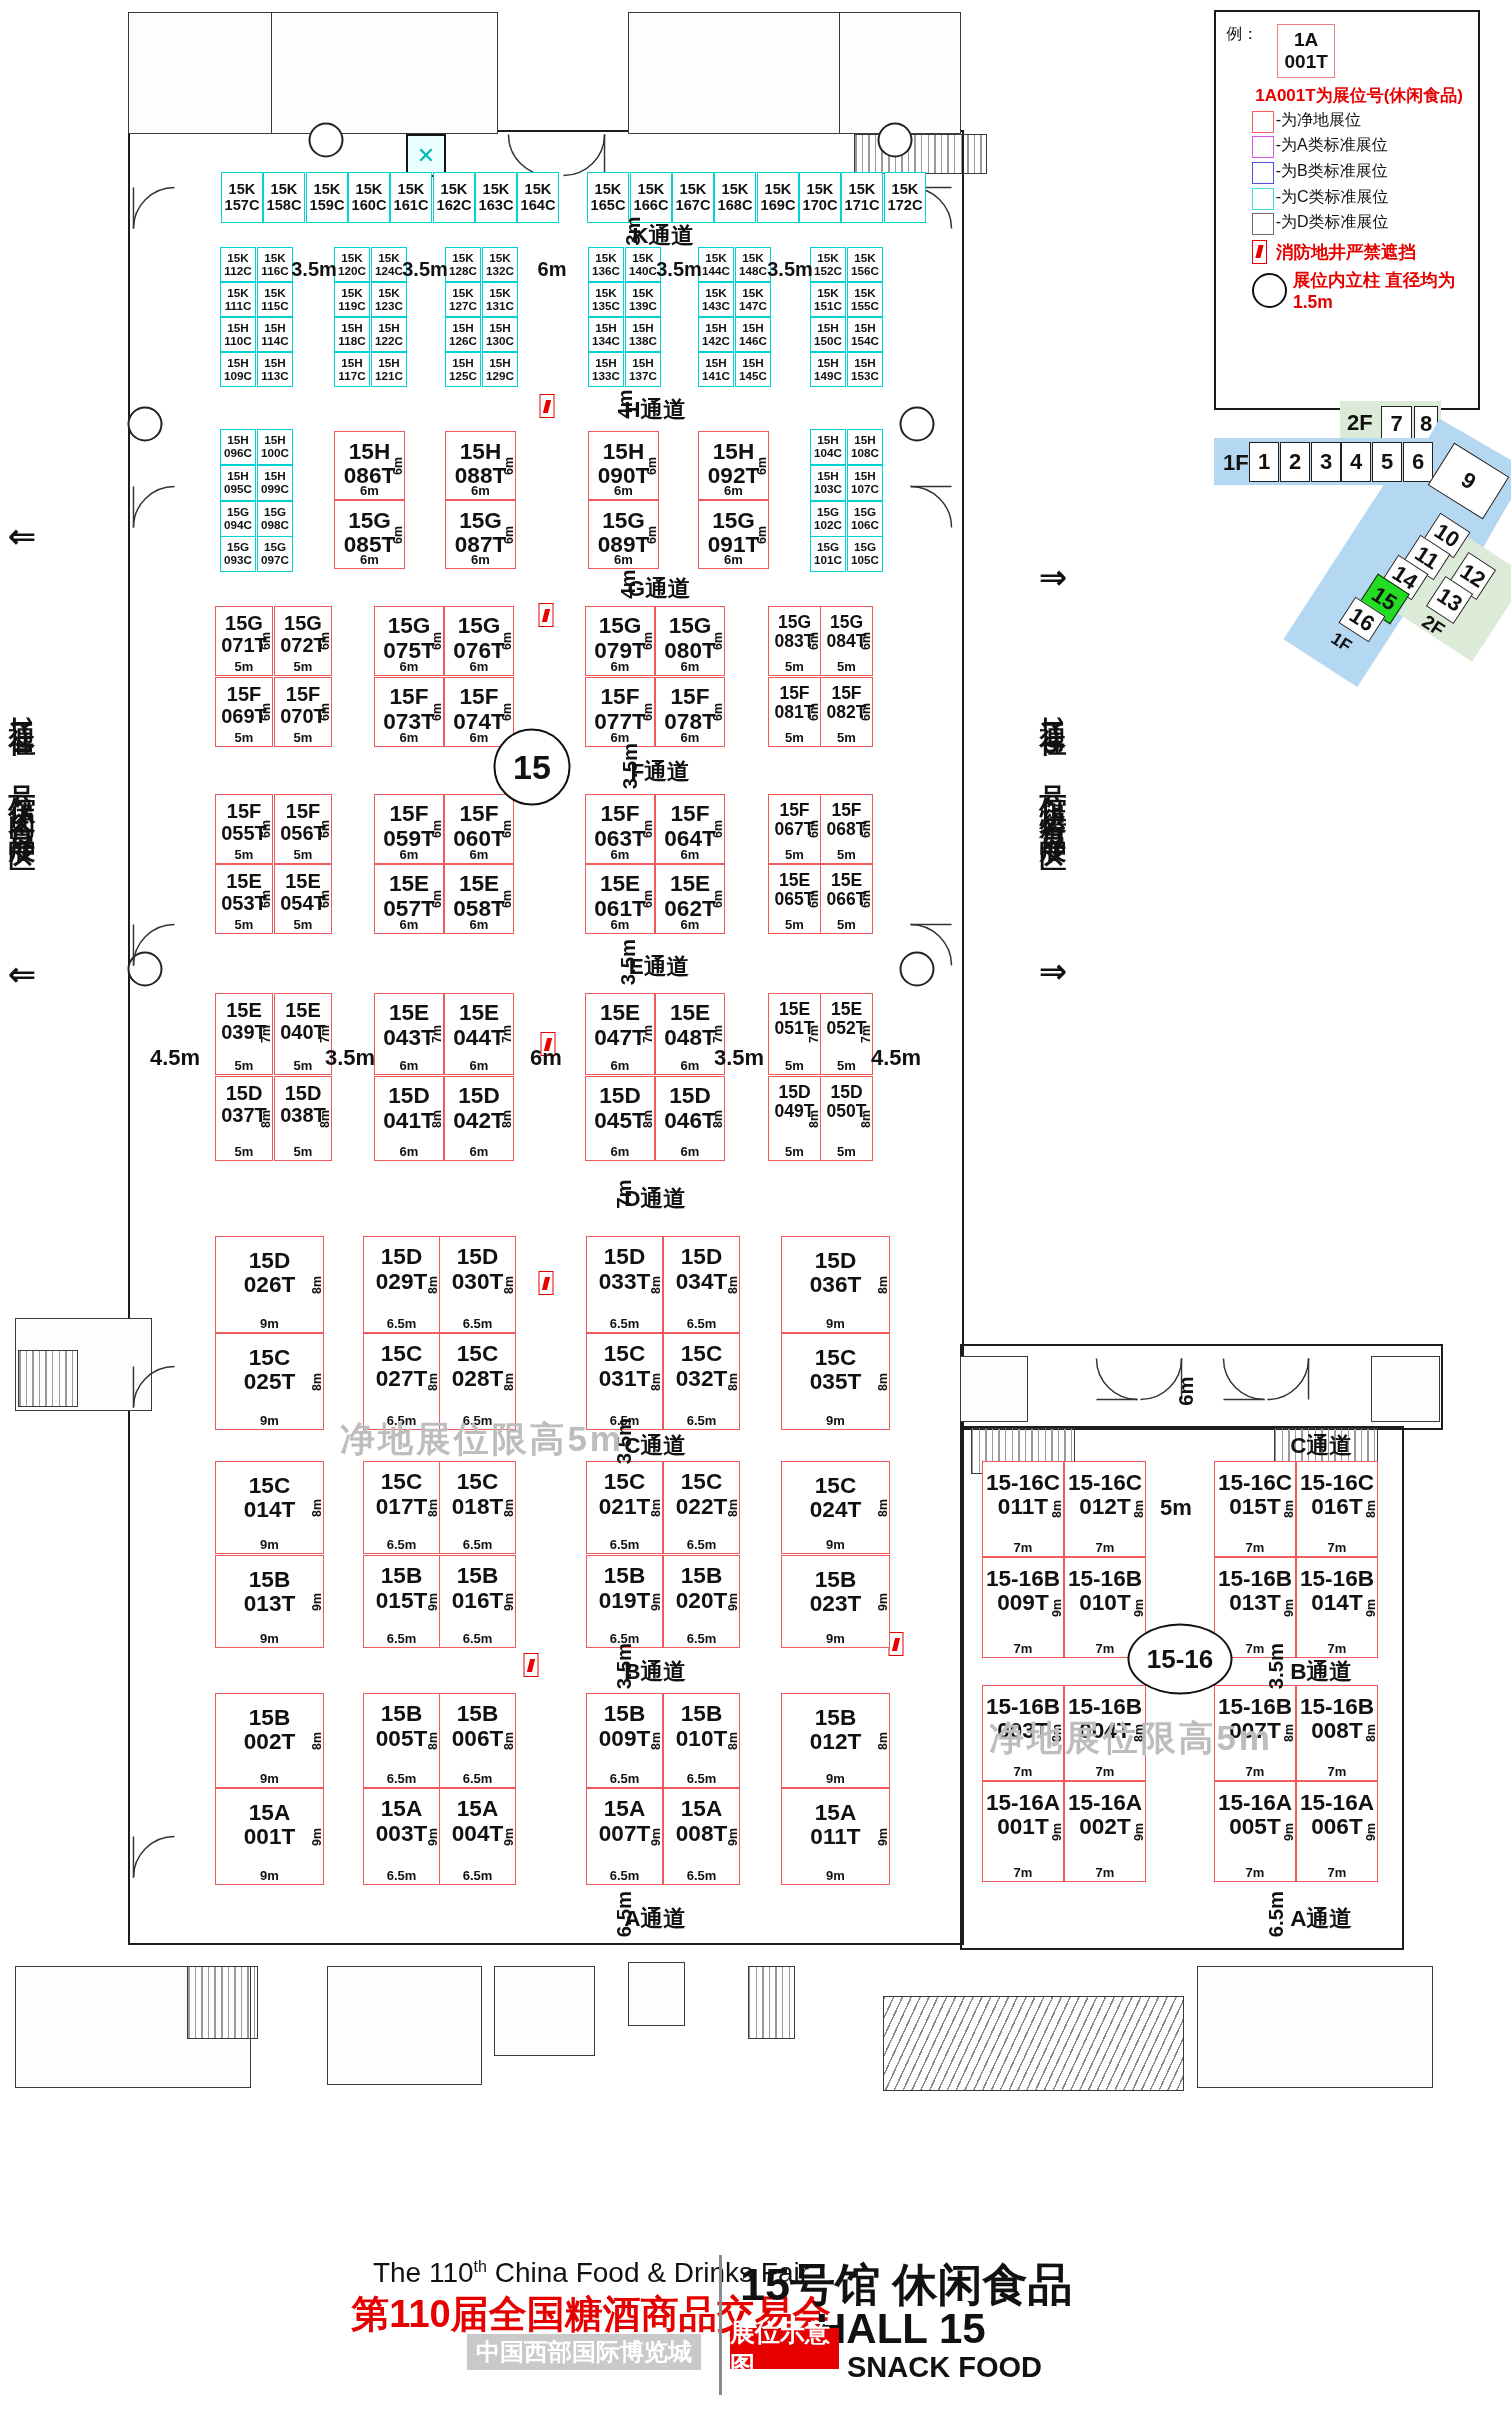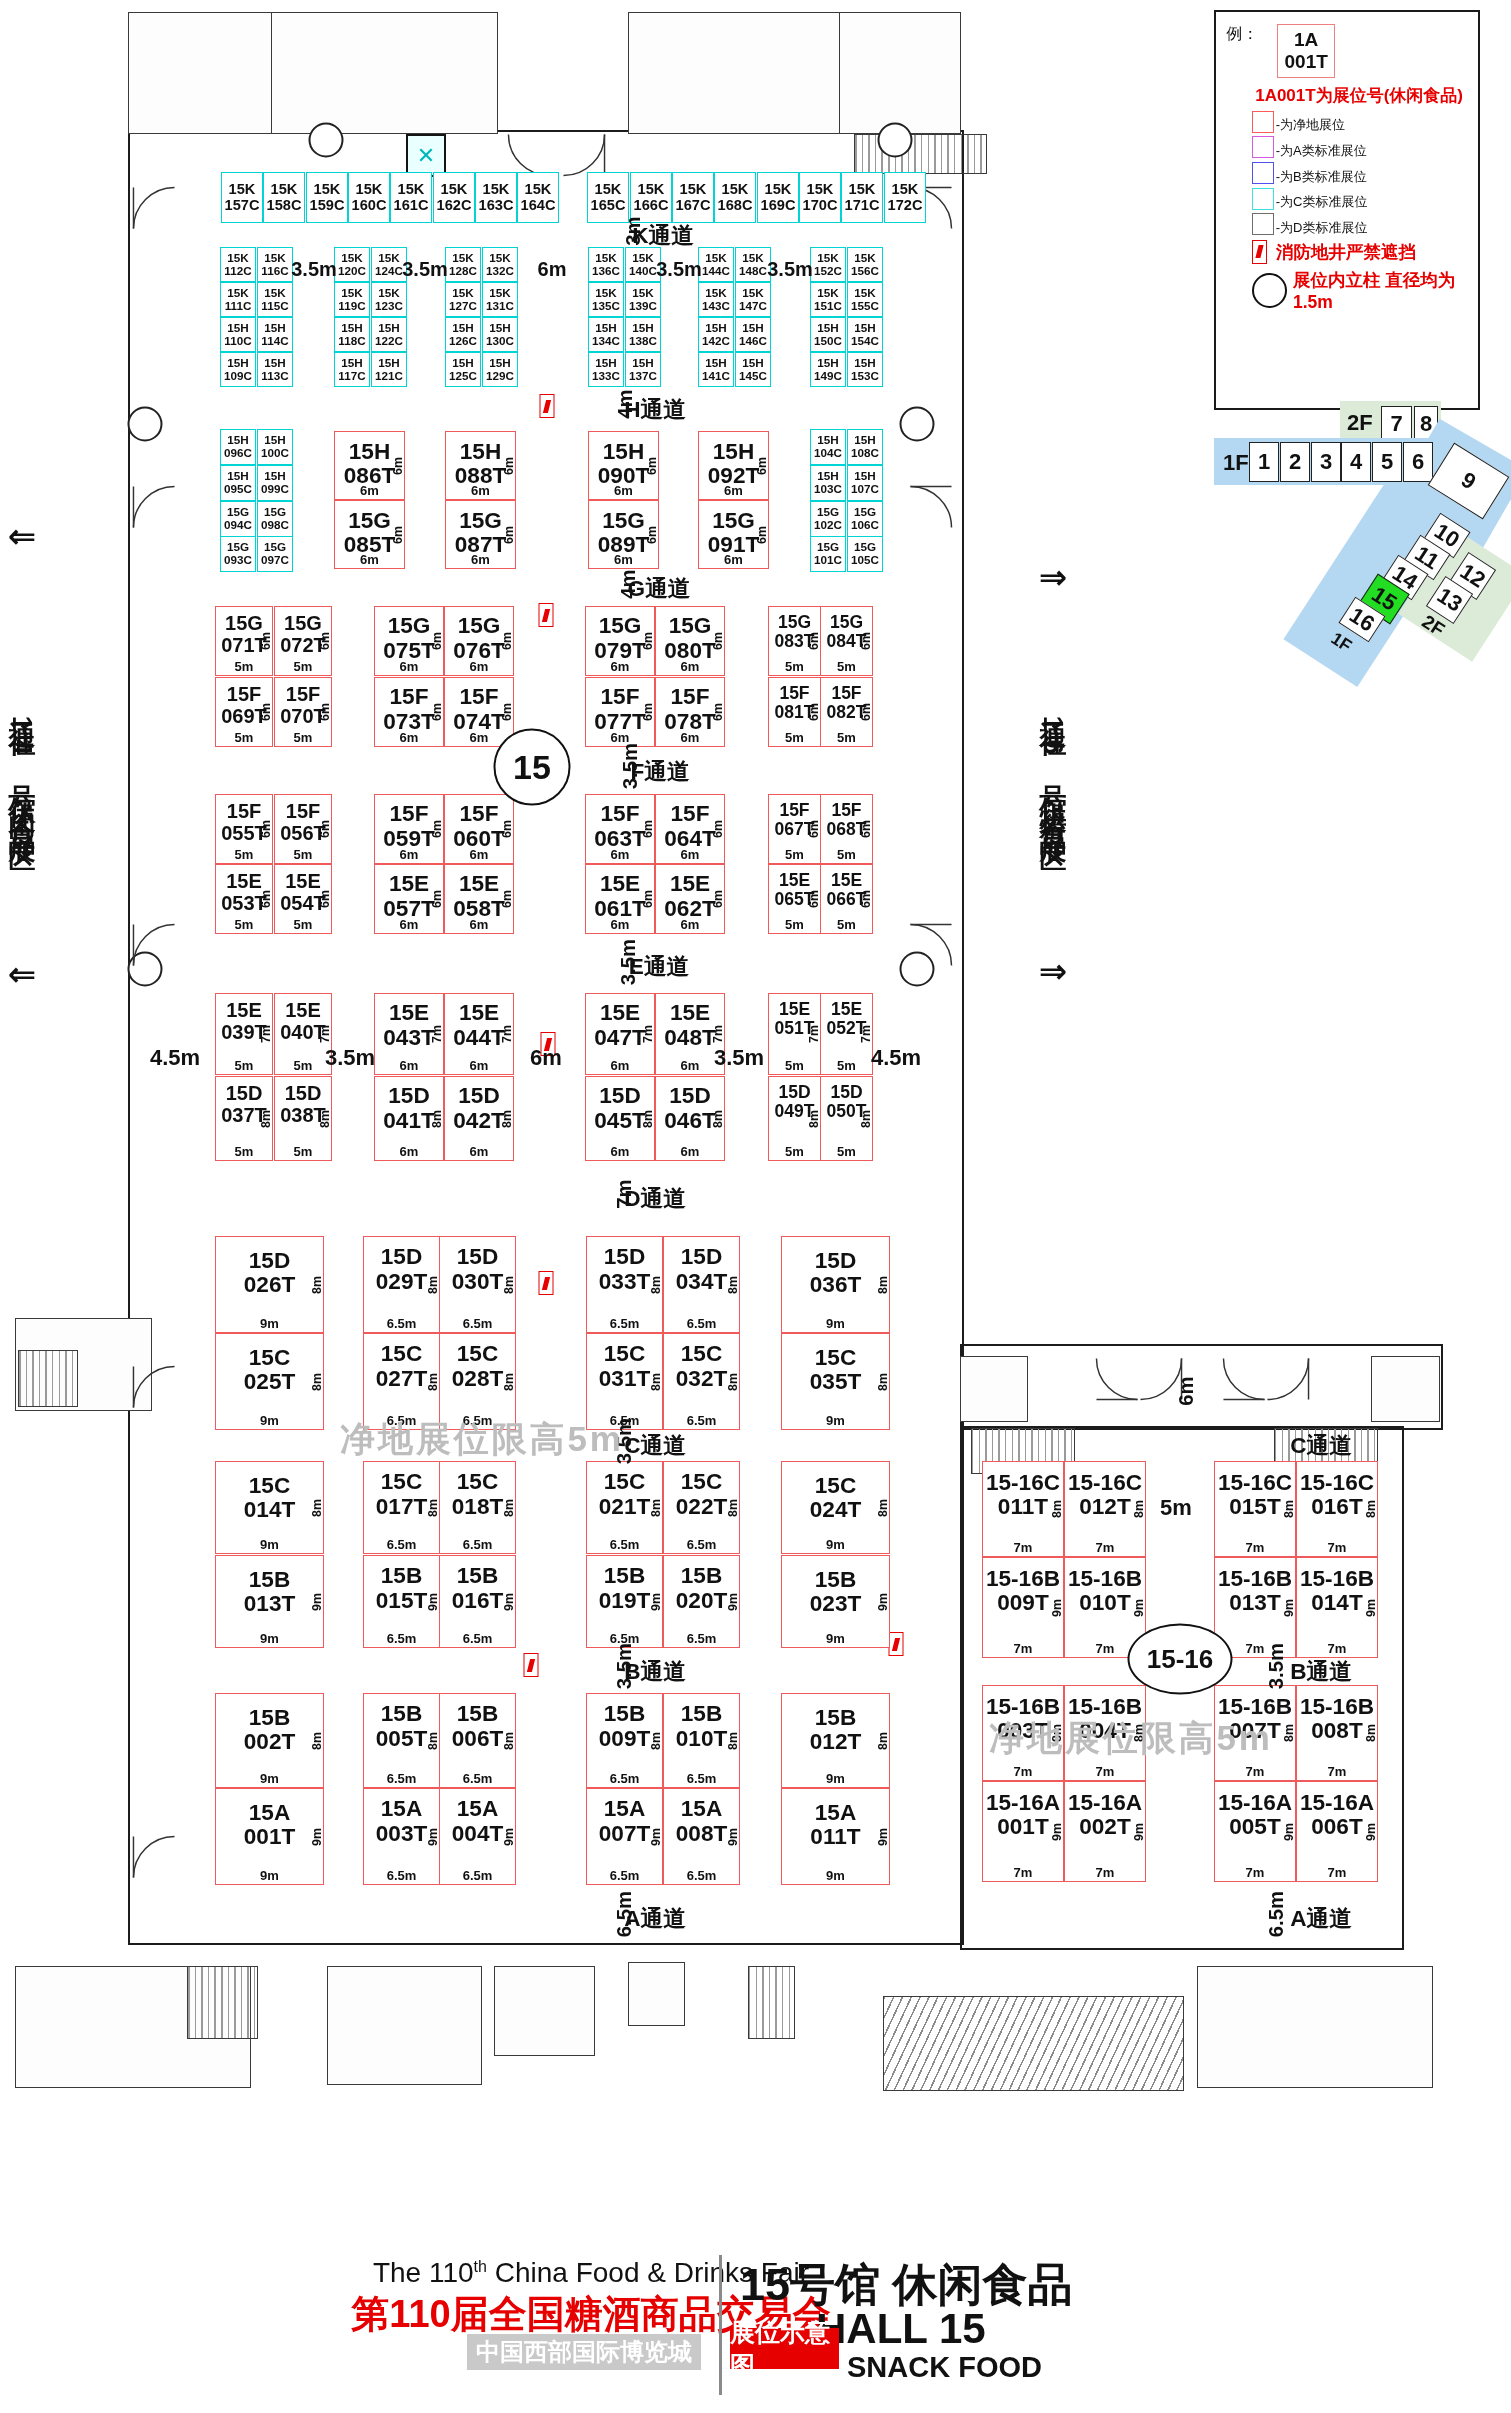--- a/index.html
+++ b/index.html
@@ -47,21 +47,21 @@
       display:flex;align-items:center;justify-content:center;font-size:26px;font-weight:bold}
   
   .legend{position:absolute;left:1214px;top:10.2px;width:266px;height:400px;border:2.2px solid #1a1a1a;
           background:#fff;box-sizing:border-box;padding:10.2px 8.8px 5.8px 10.2px;font-size:16px}
   .legend .lg-intro div{line-height:1.32}
   .lg-ex-row{display:flex;align-items:flex-start;margin-top:1.5px}
   .lg-ex-box{width:53px;border:1.5px solid #f08080;margin-left:19px;text-align:center;font-weight:bold;
              font-size:19px;line-height:1.15;padding:4.4px 1.5px}
   .lg-note{color:#e60000;font-weight:bold;font-size:17px;margin:5.8px 0 2.9px 29px}
   .lg-code{white-space:pre;font-size:17px;line-height:1.55;margin-left:31px}
-  .lg-swatch{display:flex;align-items:flex-end;margin:3.6px 0 0 26px;font-size:13px;line-height:1.1}
+  .lg-swatch{display:flex;align-items:flex-start;margin:3.6px 0 0 26px;font-size:16px;line-height:1.1}
   .lg-swatch b{display:inline-block;width:20px;height:20px;border:1.5px solid #000;margin-right:1.5px;flex:none}
   .lg-fire,.lg-colrow{display:flex;align-items:center;margin:4.4px 0 0 26px;color:#e60000;
         font-weight:bold;font-size:17.5px}
   .lg-fire .fh{position:static;transform:none;margin-right:8.8px;flex:none}
   .lg-circle{display:inline-block;width:31px;height:31px;border:2.2px solid #111;border-radius:50%;
         margin-right:5.8px;flex:none}
   
   .mm-bg{position:absolute}
   .mm-box{position:absolute;border:1.5px solid #222;background:#fff;display:flex;align-items:center;
           justify-content:center;font-size:22px;font-weight:bold}

